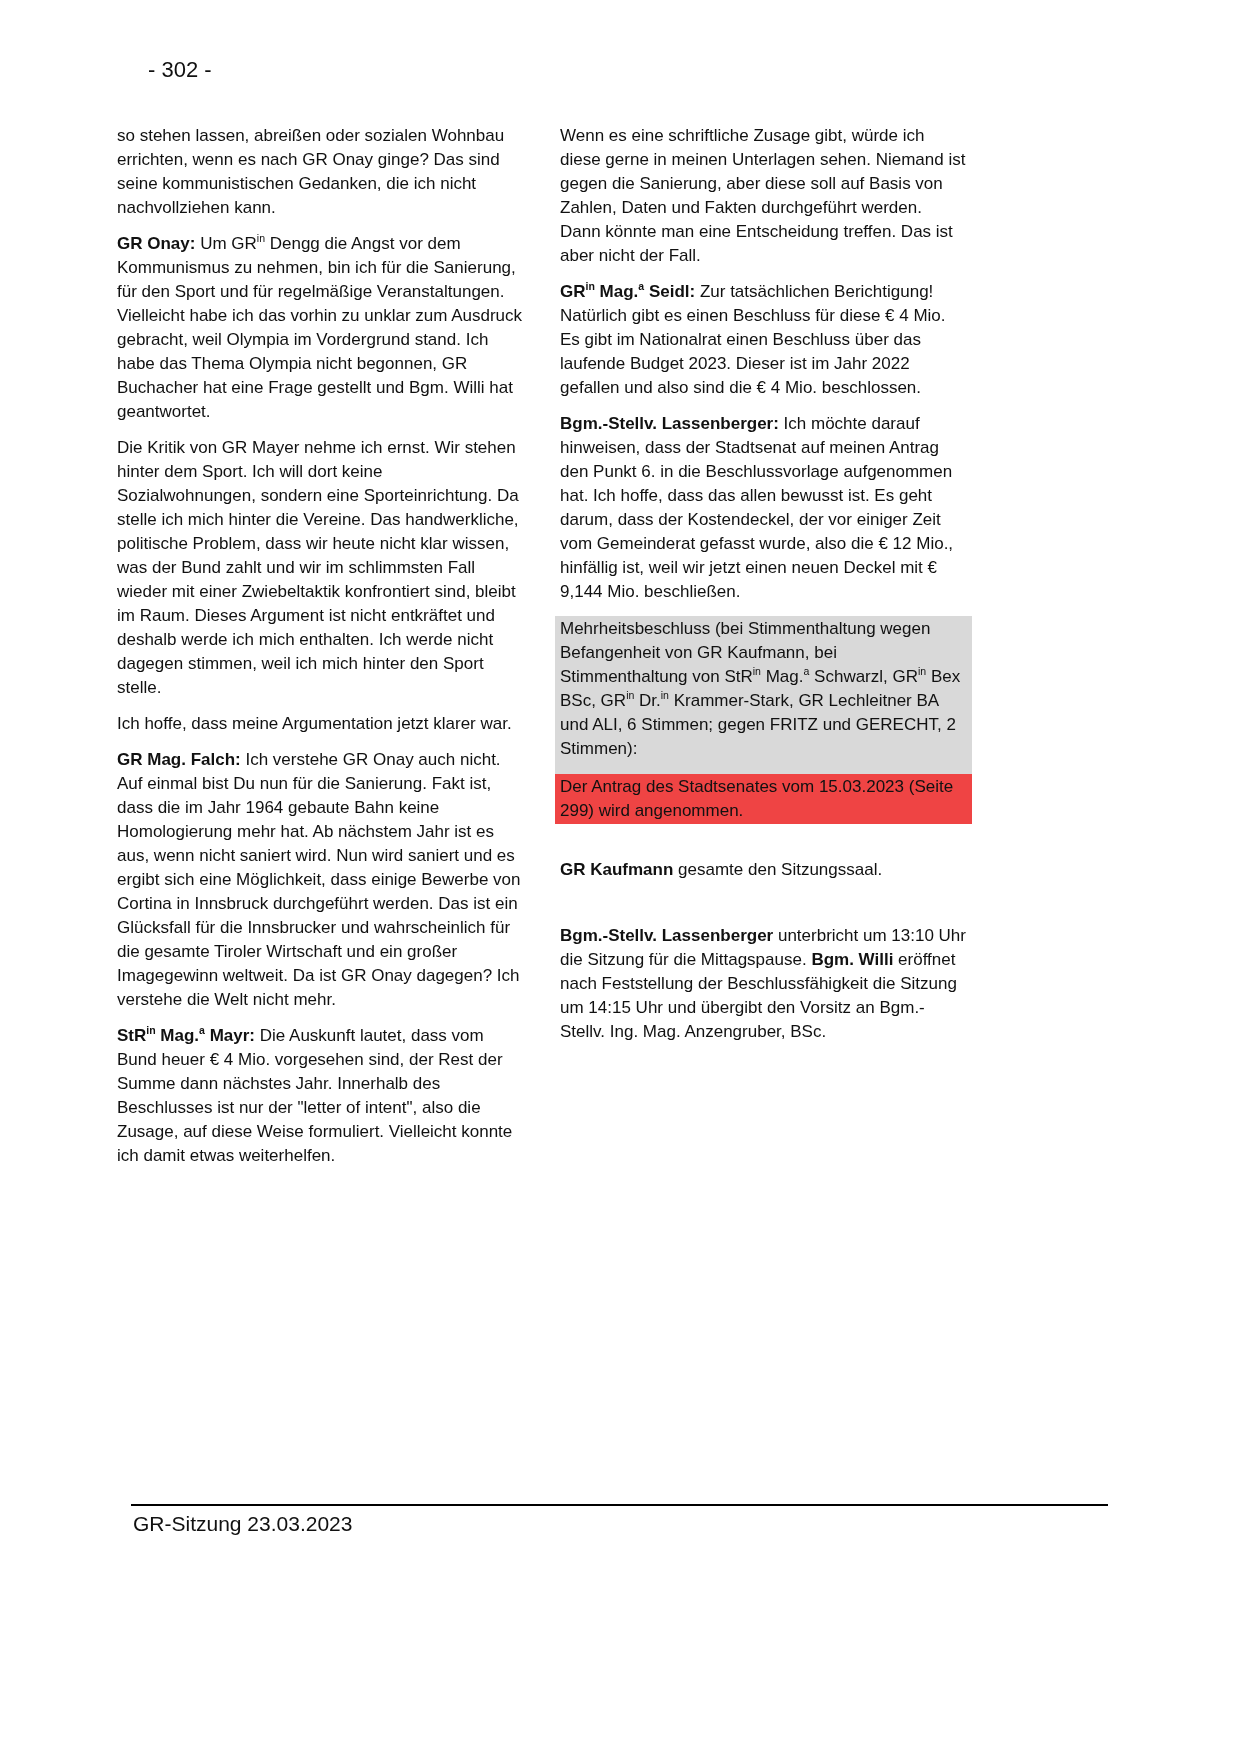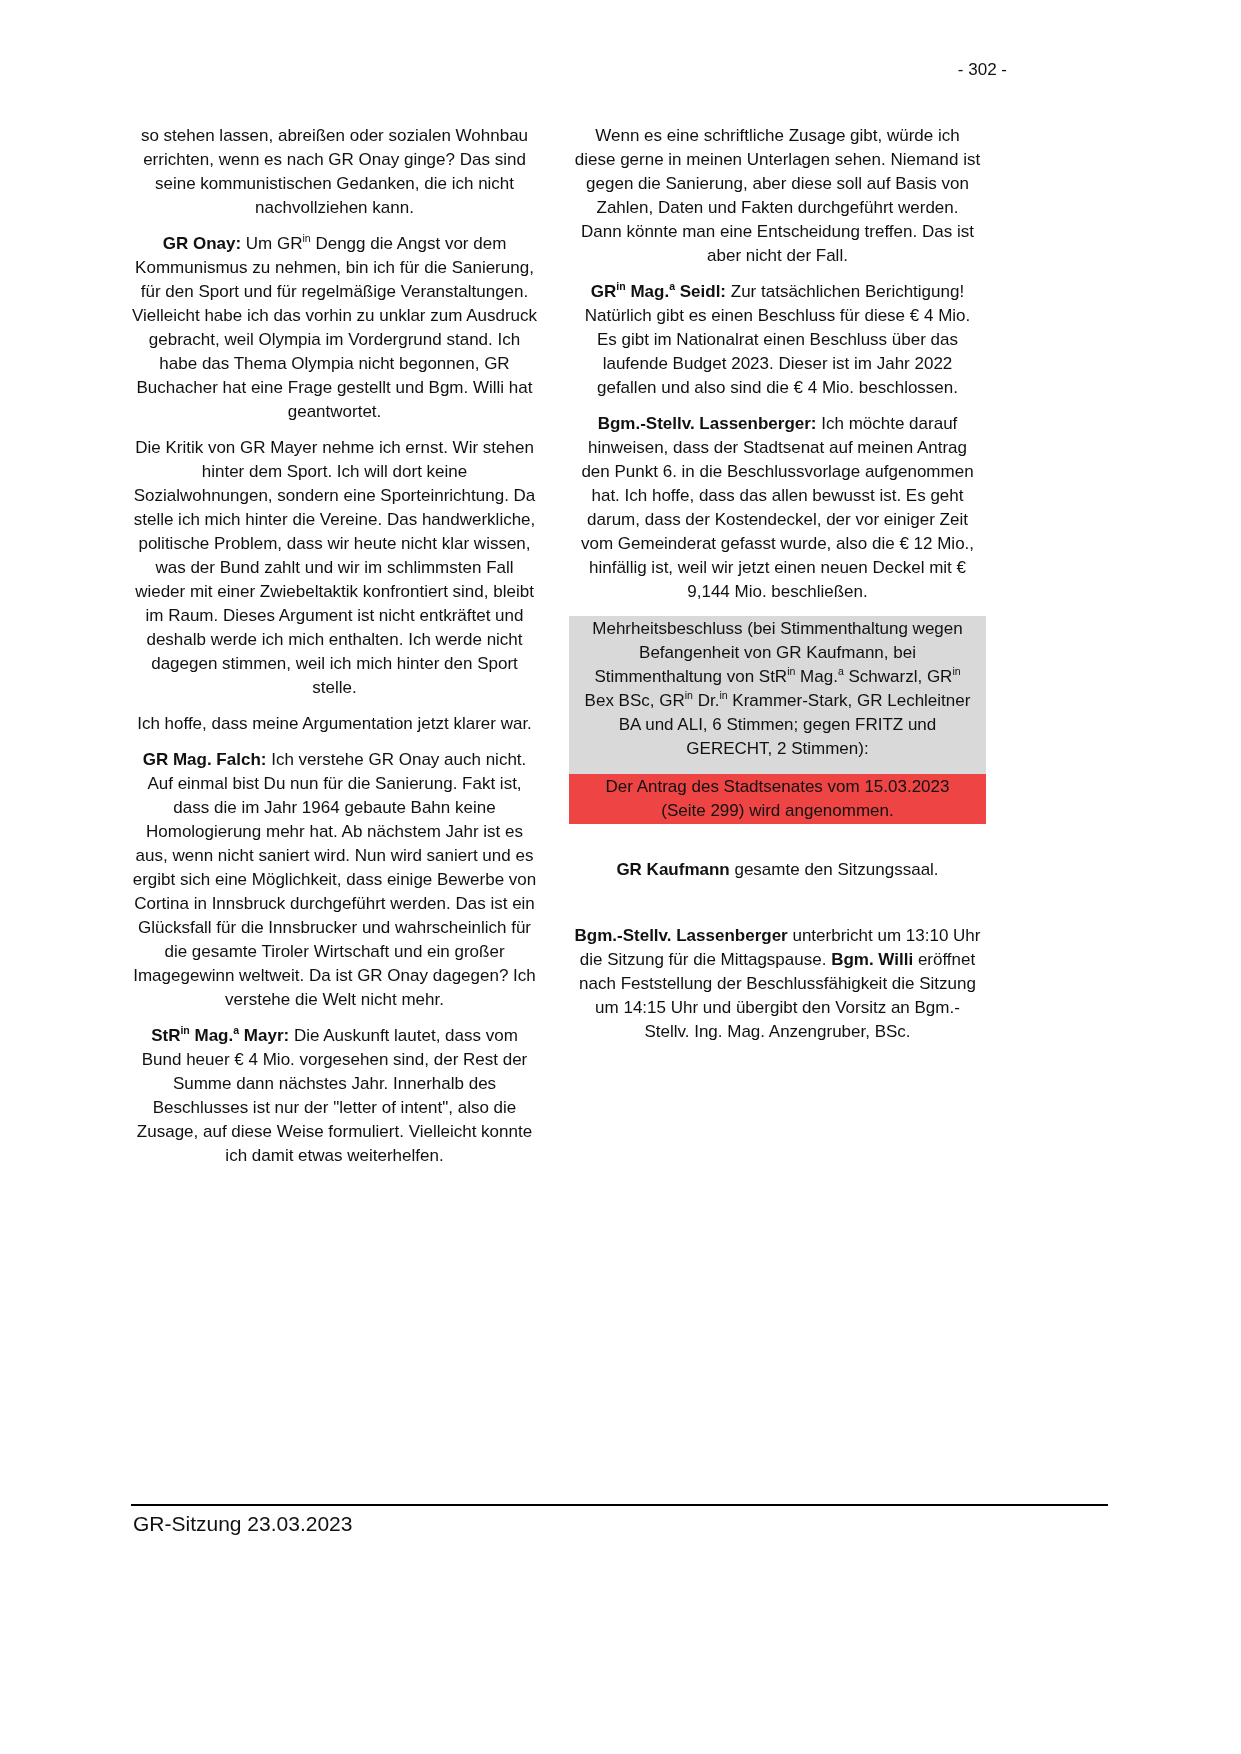--- a/index.html
+++ b/index.html
@@ -14,51 +14,50 @@
     background: #ffffff;
     font-family: "Liberation Sans", "DejaVu Sans", sans-serif;
     color: #111111;
     font-size: 17px;
     line-height: 24px;
     overflow: hidden;
   }
   .page-number {
     position: absolute;
     top: 58px;
-    left: 133px;
+    left: 148px;
     width: 874px;
-    text-align: right;
-    font-size: 17px;
+    text-align: left;
+    font-size: 22px;
   }
   .columns {
     position: absolute;
     top: 124px;
-    left: 131px;
+    left: 117px;
     width: 874px;
     display: flex;
     gap: 36px;
-    text-align: center;
   }
   .col {
     width: 407px;
     hyphens: auto;
     -webkit-hyphens: auto;
   }
   p.para {
     margin: 0 0 12px 0;
   }
   .b { font-weight: bold; }
   sup.sup {
     font-size: 0.62em;
     line-height: 0;
     vertical-align: super;
   }
   p.hl {
     background: #d9d9d9;
-    padding: 1px 14px;
+    padding: 1px 5px;
     margin-left: -5px;
     margin-right: -5px;
     margin-bottom: 12px;
   }
   p.hl-join {
     margin-bottom: 0;
     padding-bottom: 13px;
   }
   .footer-rule {
     position: absolute;

